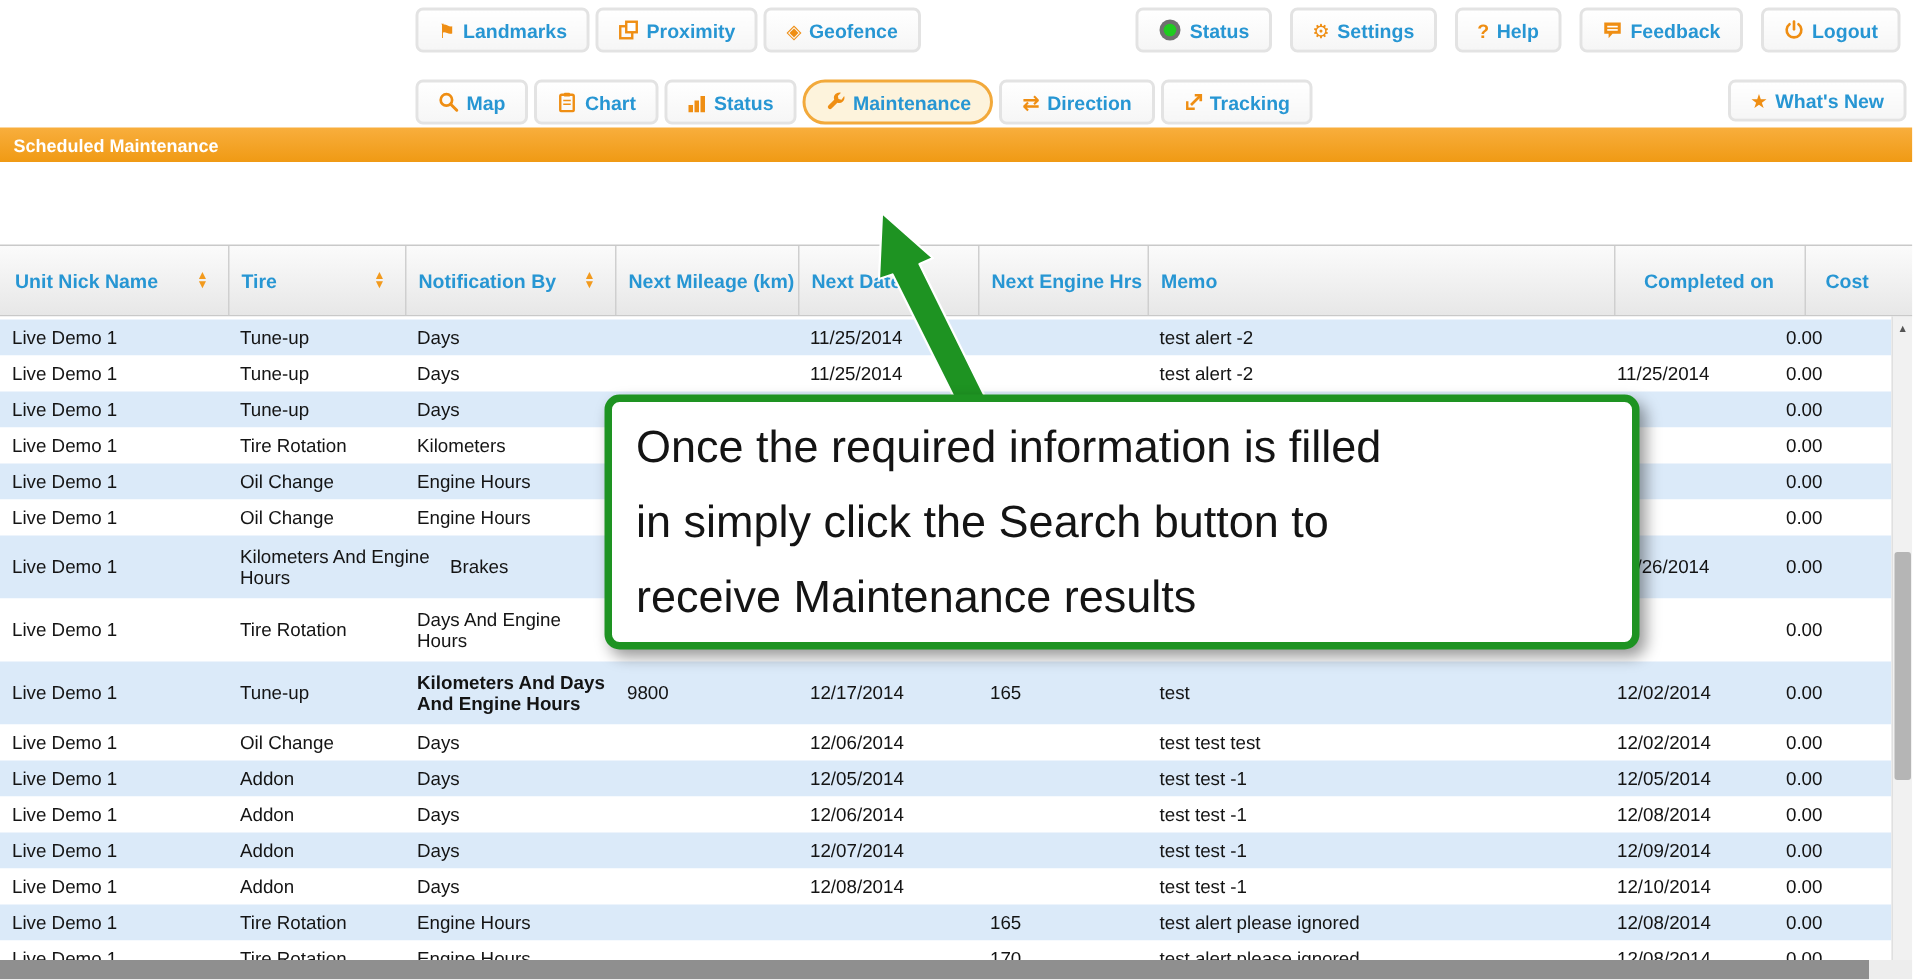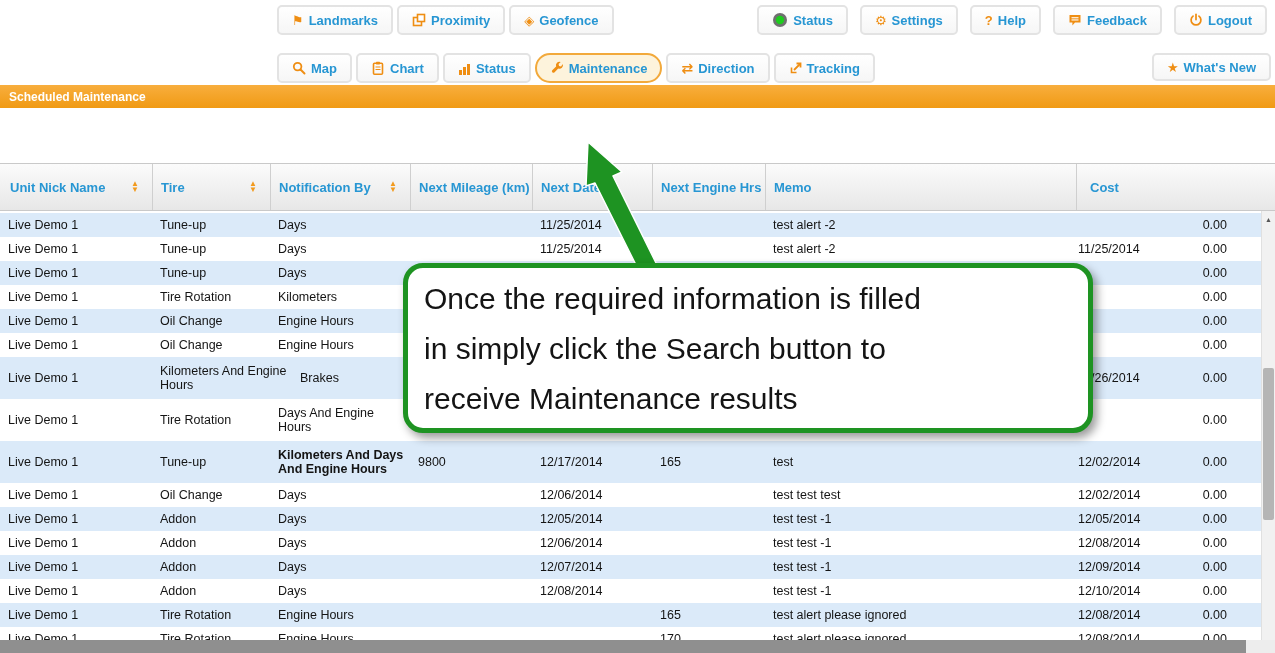--- a/index.html
+++ b/index.html
@@ -77,34 +77,34 @@
   .tbody { position:absolute; top:211px; left:0; width:1261px; height:429px; overflow:hidden; background:#fff; }
   .tr { display:flex; height:24px; }
   .tr:first-child { margin-top:2px; }
   .tr.tall { height:42px; }
   .tr.blue { background:#dbeaf9; }
   .tr.white { background:#ffffff; }
   .td {
     display:flex; align-items:center; padding-left:8px;
     font-size:12.5px; color:#141414; line-height:14px;
   }
-  .td.c8 { justify-content:flex-end; padding-left:0; padding-right:34px; }
+  .td.c8 { justify-content:flex-end; padding-left:0; padding-right:46px; }
   .td.c7 { padding-left:2px; }
 
   
   .vscroll { position:absolute; top:211px; right:0; width:14px; height:429px; background:#f1f1f1; border-left:1px solid #e0e0e0; }
   .vscroll .up { position:absolute; top:5px; left:3px; font-size:7px; color:#555; cursor:pointer; }
   .vscroll .thumb { position:absolute; top:157px; left:1px; width:11px; height:152px; background:#b5b5b5; border-radius:2px; cursor:pointer; }
   .hscroll { position:absolute; left:0; bottom:0; width:1275px; height:13px; background:#ededed; }
   .hscroll .thumb { position:absolute; left:0; top:0; width:1246px; height:13px; background:#8f8f8f; cursor:pointer; }
 
   
   .callout {
     position:absolute; left:403px; top:263px; width:690px; height:170px;
-    background:#fff; border:5px solid #1e9322; border-radius:20px;
+    background:#fff; border:5px solid #1e9322; border-radius:10px;
     box-shadow:4px 5px 10px rgba(0,0,0,0.40);
     padding:6px 16px; z-index:21;
     font-size:30px; line-height:50px; color:#141414;
   }
   .arrow-svg { position:absolute; left:555px; top:130px; z-index:20; }
 
   .status-ic { display:flex; align-items:center; }
 </style>
 </head>
 <body>
@@ -286,20 +286,23 @@
       </div>
       <div class="th c4" style="width: 120px;">
         <span>Next Date</span>
       </div>
       <div class="th c5" style="width: 113px;">
         <span>Next Engine Hrs</span>
       </div>
       <div class="th c6" style="width: 311px;">
         <span>Memo</span>
       </div>
+      <div class="th c7" style="width: 127px;">
+        <span>Completed on</span>
+      </div>
       <div class="th c8" style="width: 58px;">
         <span>Cost</span>
       </div>
     </div>
   <div class="tbody" id="tbody">
       <div class="tr blue">
         <div class="td c0" style="width: 152px;">Live Demo 1</div>
         <div class="td c1" style="width: 118px;">Tune-up</div>
         <div class="td c2" style="width: 140px;">Days</div>
         <div class="td c3" style="width: 122px;"></div>

